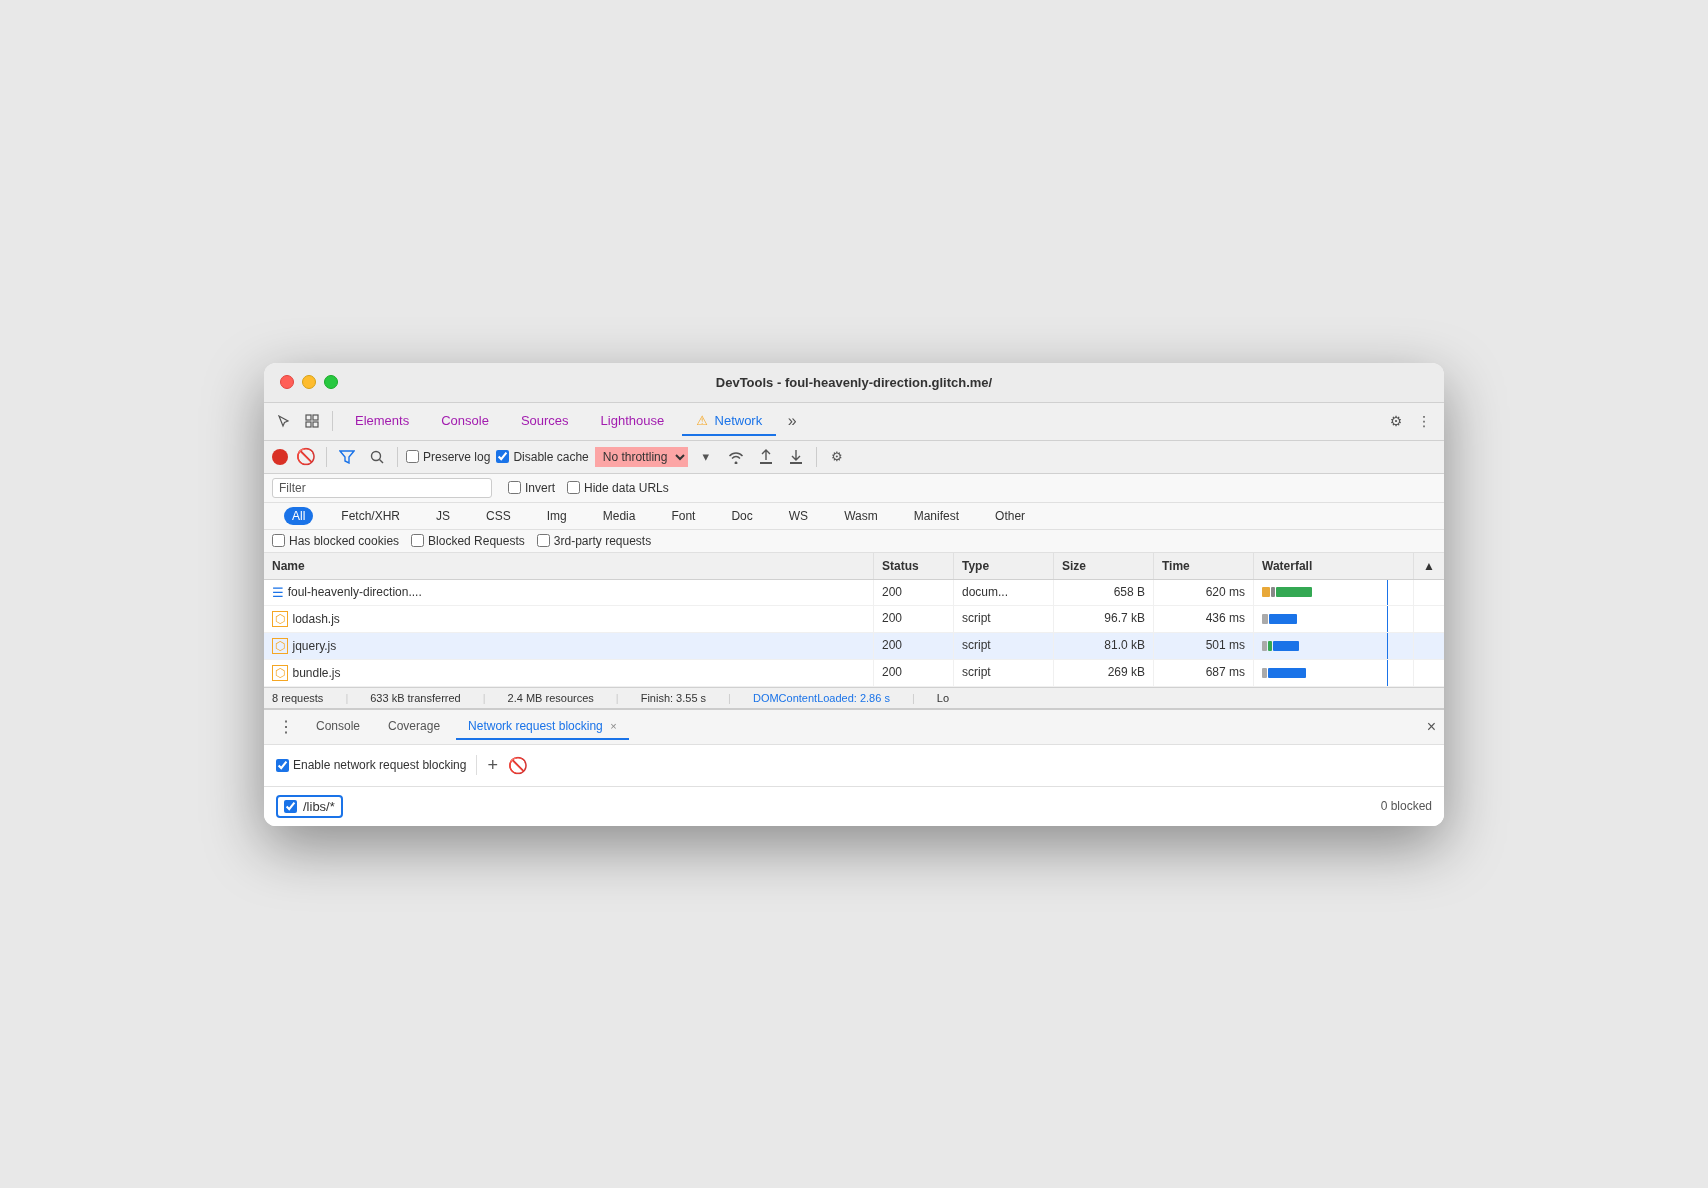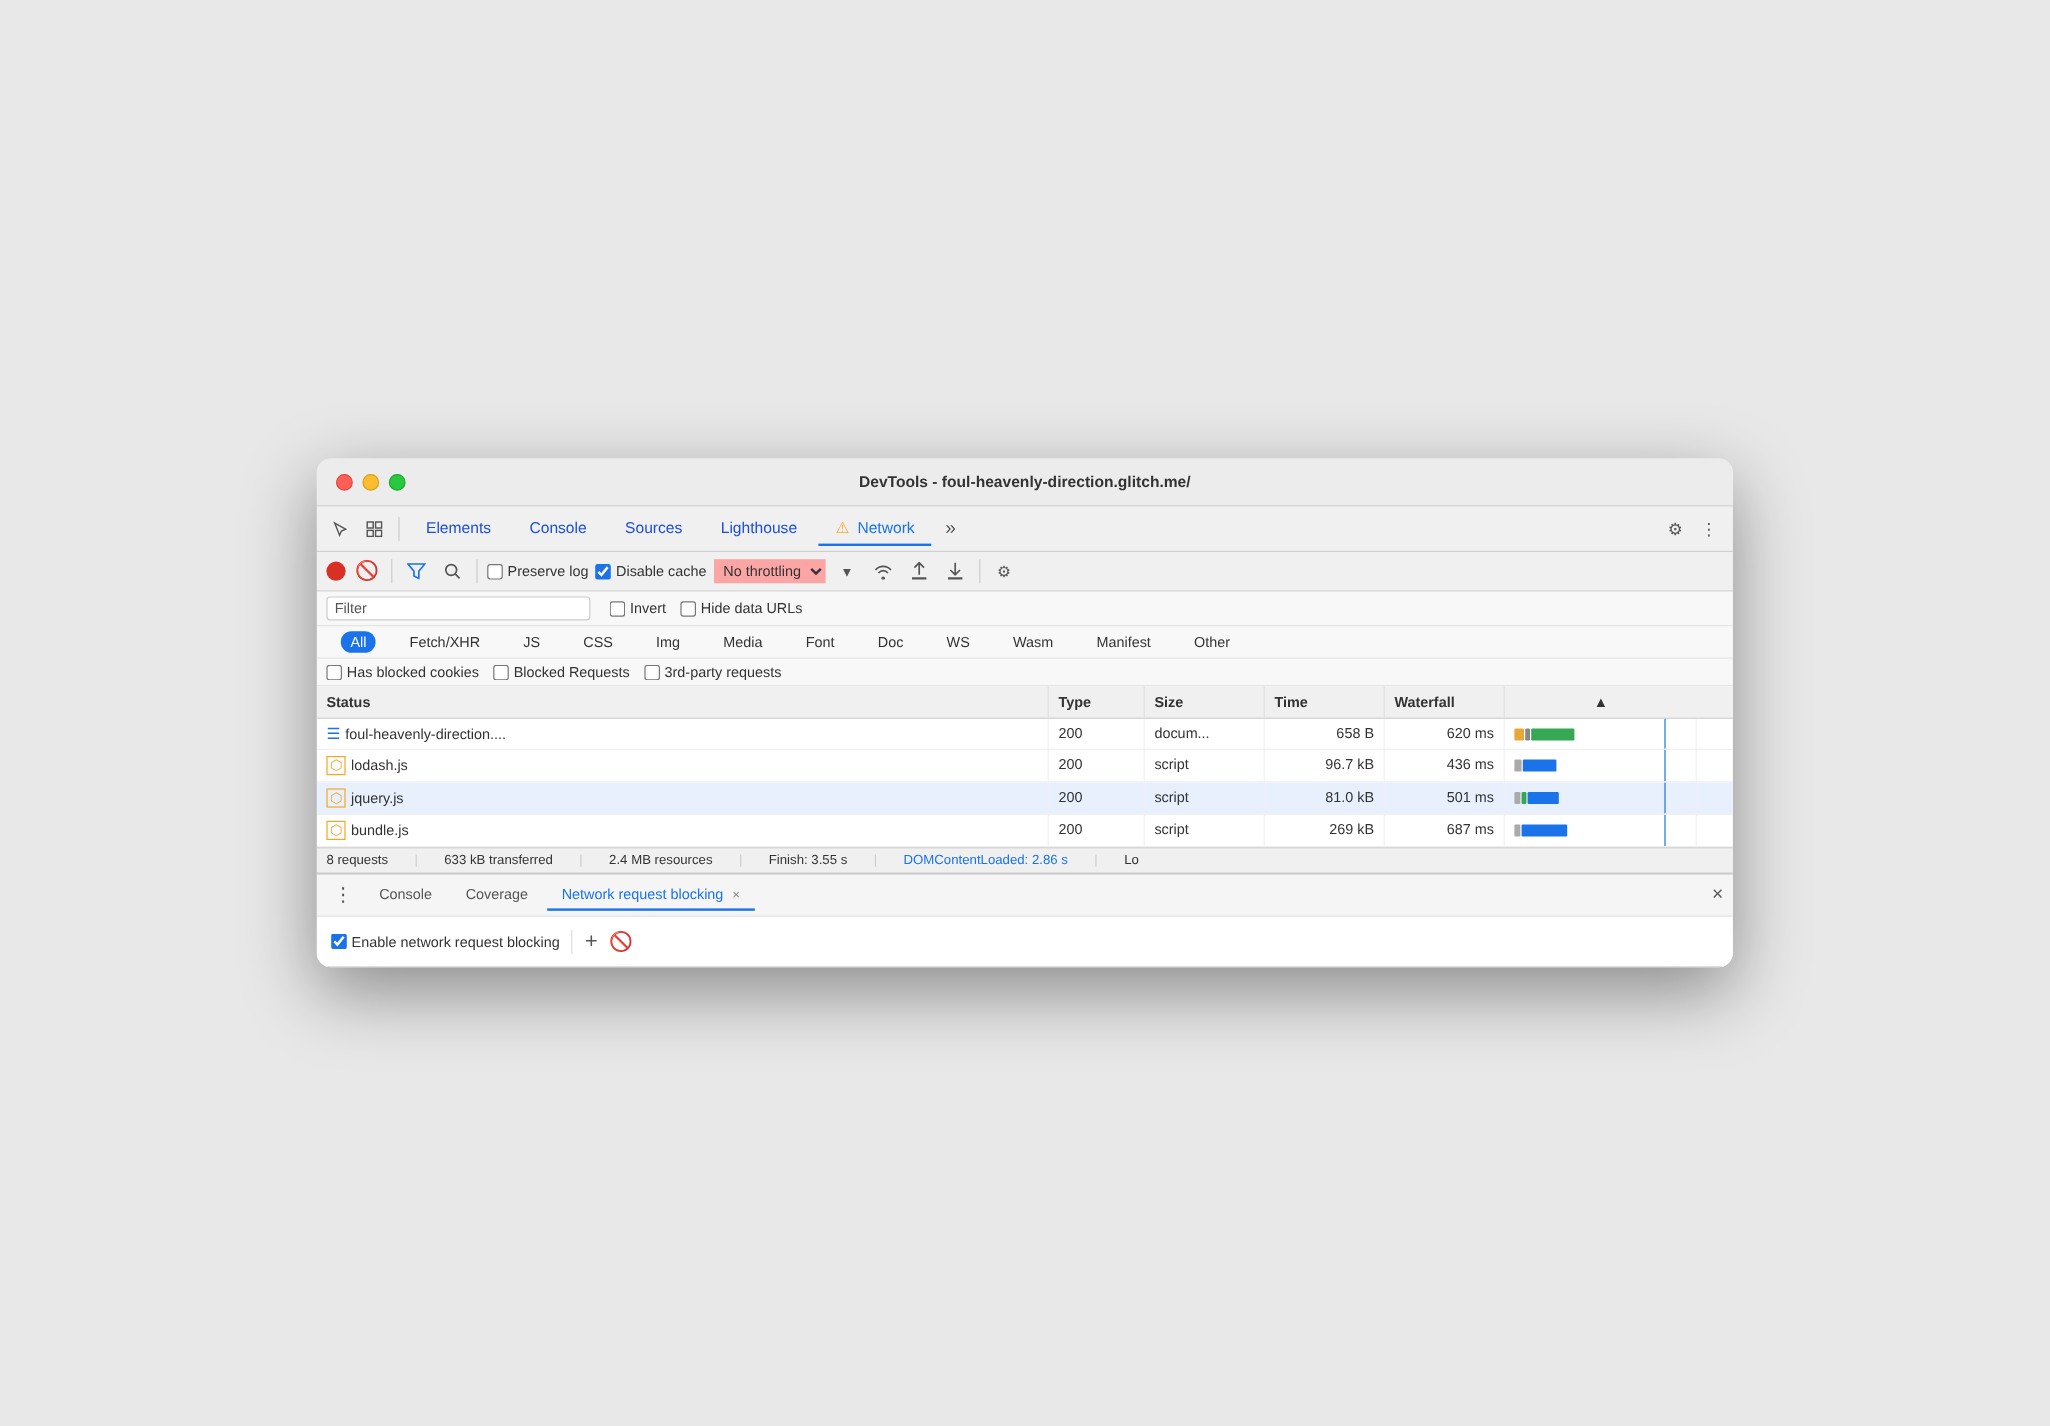--- a/index.html
+++ b/index.html
@@ -52,21 +52,21 @@
       background: #f0f0f0;
       border-bottom: 1px solid #d0d0d0;
       display: flex;
       align-items: center;
       padding: 4px 8px;
       gap: 4px;
     }
     .tab {
       padding: 6px 14px;
       font-size: 13px;
-      color: #1d4ed8;
+      color: #a21caf;
       cursor: pointer;
       border-bottom: 2px solid transparent;
     }
     .tab.active {
       color: #1a73e8;
       border-bottom: 2px solid #1a73e8;
     }
     .tab-separator {
       width: 1px;
       height: 20px;
@@ -533,20 +533,21 @@
       <span>Blocked Requests</span>
     </label>
     <label class="checkbox-label">
       <input type="checkbox" style="">
       <span>3rd-party requests</span>
     </label>
   </div>
 
   <div class="network-table">
     <div class="table-header">
+      <div class="th">Name</div>
       <div class="th">Status</div>
       <div class="th">Type</div>
       <div class="th">Size</div>
       <div class="th">Time</div>
       <div class="th">Waterfall</div>
       <div class="th" style="text-align:center;">▲</div>
     </div>
     <div class="table-scroll">
 
       <div class="table-row">
@@ -663,14 +664,21 @@
     <div class="nrb-content">
       <label class="checkbox-label">
         <input type="checkbox" checked="" class="nrb-checked" style="accent-color: rgb(26, 115, 232);">
         <span>Enable network request blocking</span>
       </label>
       <div class="nrb-vdivider"></div>
       <span class="add-btn">+</span>
       <span class="block-btn">🚫</span>
     </div>
 
+    <div class="blocked-rule-row">
+      <div class="rule-checkbox-wrap">
+        <input type="checkbox" checked="" class="rule-checkbox" style="accent-color: rgb(26, 115, 232);">
+        <span class="rule-label">/libs/*</span>
+      </div>
+      <span class="blocked-count">0 blocked</span>
+    </div>
   </div>
 </div>
 
 </body></html>

